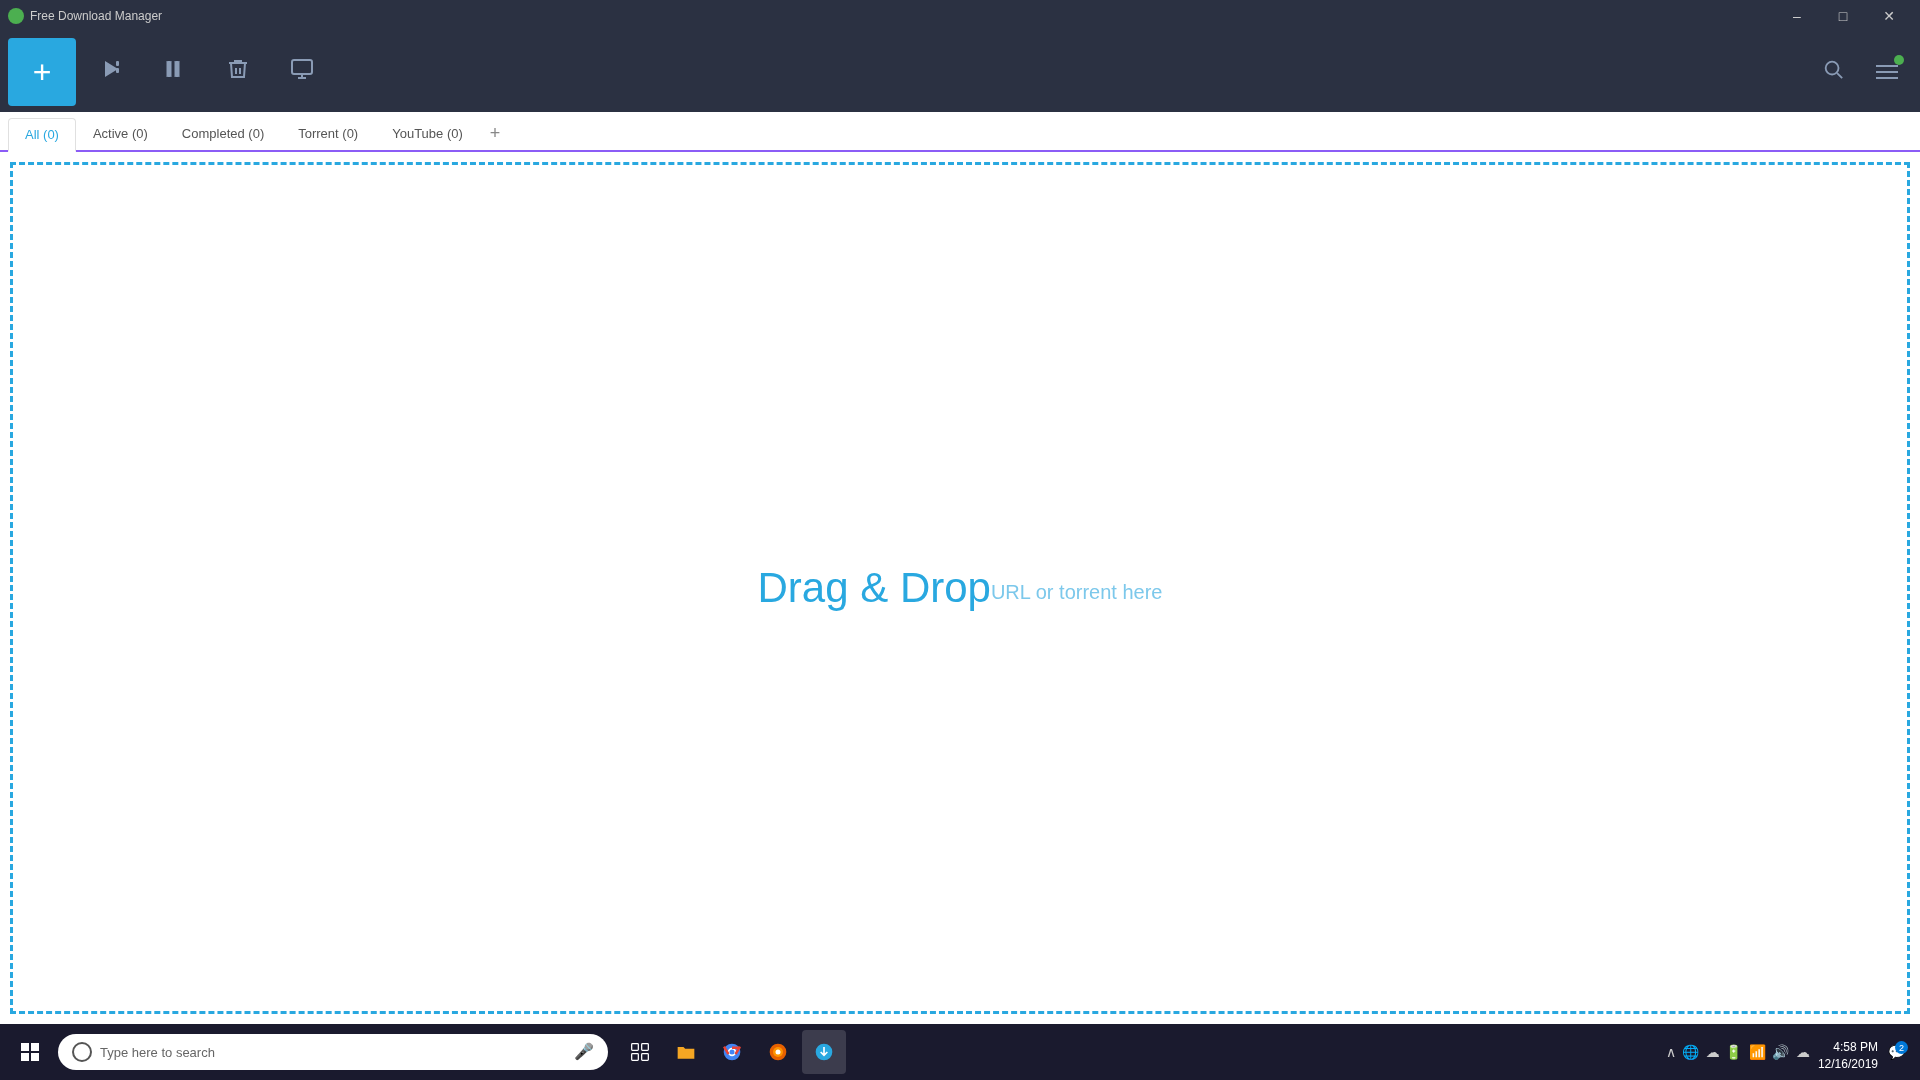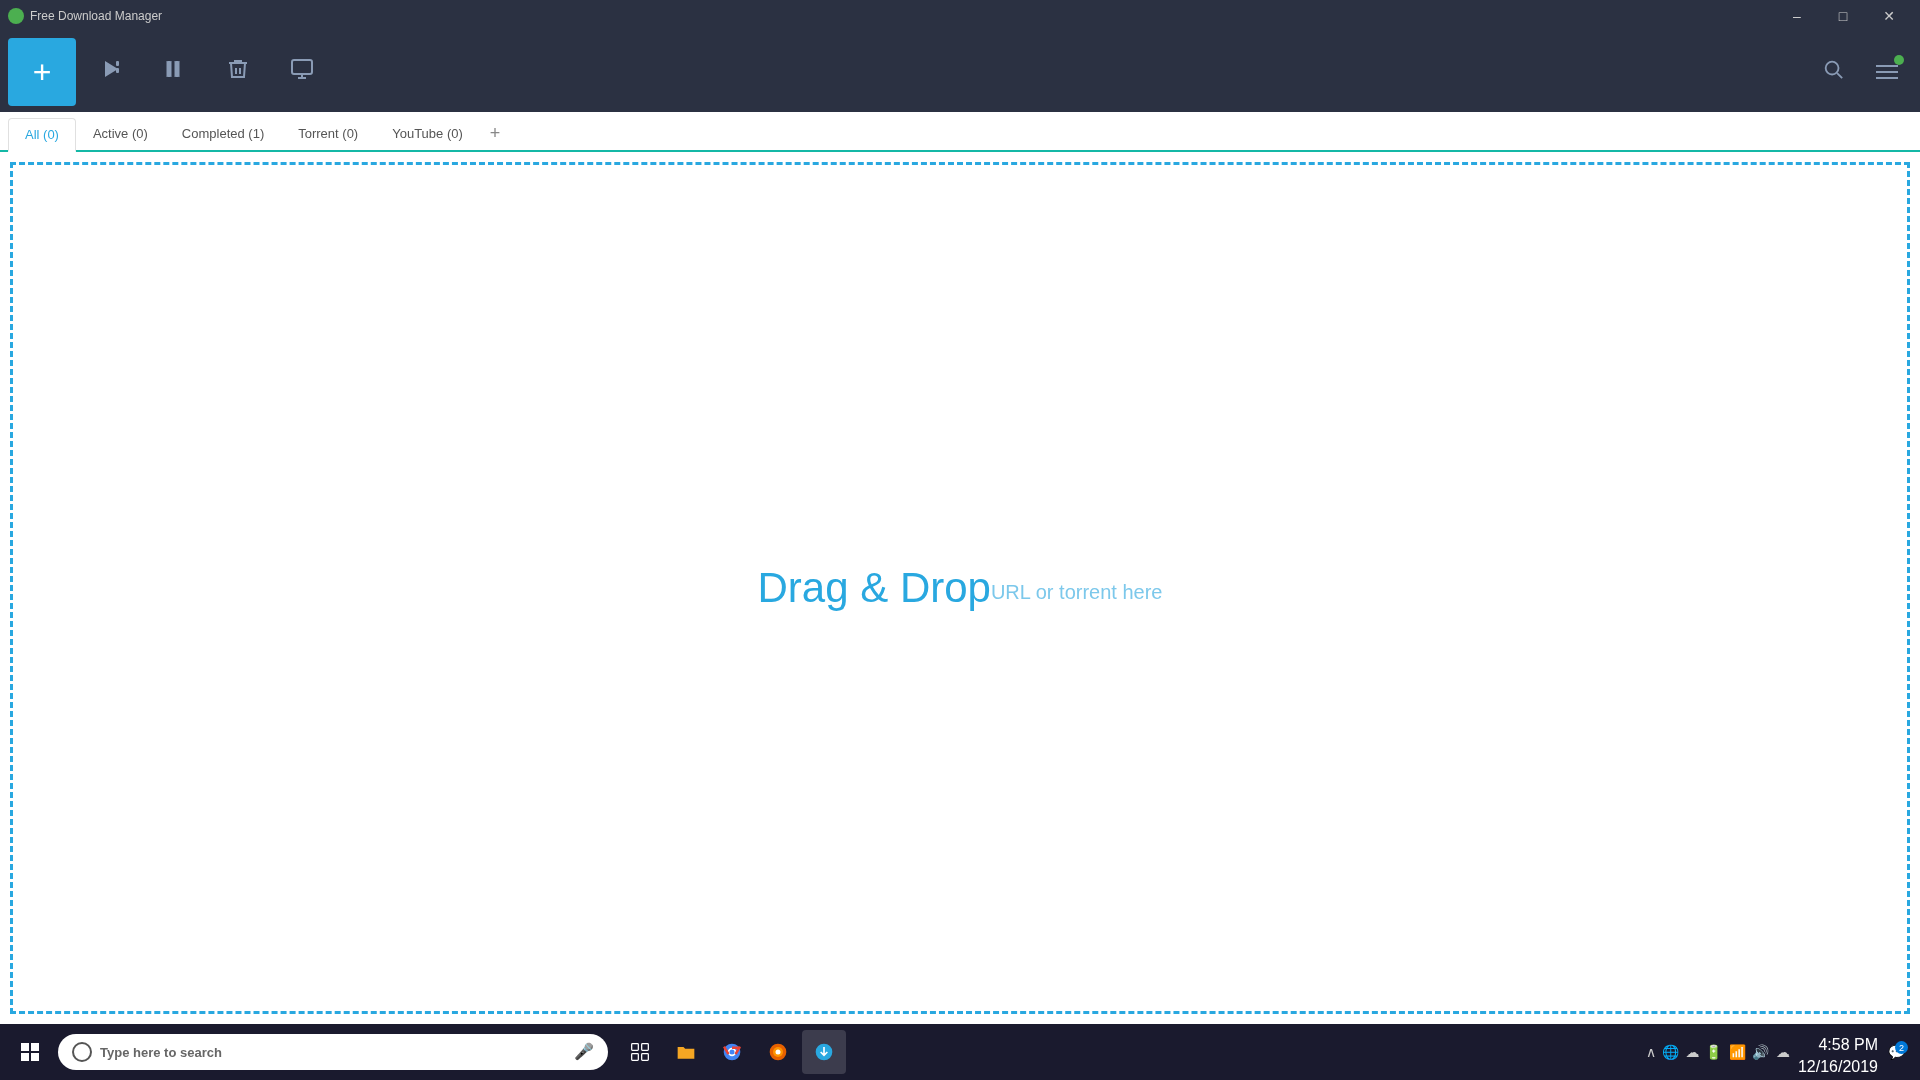--- a/index.html
+++ b/index.html
@@ -106,21 +106,21 @@
       position: absolute;
       top: 8px; right: 8px;
     }
 
     
     #tabs-bar {
       height: 40px;
       background: #fff;
       display: flex;
       align-items: flex-end;
-      border-bottom: 2px solid #14b8a6;
+      border-bottom: 2px solid #8b5cf6;
       padding: 0 8px;
     }
     .tab {
       padding: 8px 16px;
       font-size: 13px;
       color: #555;
       cursor: pointer;
       border: 1px solid transparent;
       border-bottom: none;
       border-radius: 4px 4px 0 0;
@@ -237,21 +237,20 @@
     #search-circle {
       width: 20px; height: 20px;
       border: 2px solid #555;
       border-radius: 50%;
       flex-shrink: 0;
     }
     #search-placeholder {
       font-size: 13px;
       color: #666;
       flex: 1;
-      font-weight: bold;
     }
     #mic-icon {
       width: 20px; height: 20px;
       border: none;
       background: transparent;
       cursor: pointer;
       font-size: 16px;
       color: #555;
     }
     #taskbar-icons {
@@ -285,21 +284,21 @@
       gap: 6px;
     }
     .tray-icon {
       font-size: 14px;
       color: #ccc;
       cursor: pointer;
     }
     #clock {
       text-align: right;
       color: #fff;
-      font-size: 16px;
+      font-size: 12px;
       line-height: 1.4;
       cursor: pointer;
       margin-top: 8px;
     }
     #notification-badge {
       width: 22px; height: 22px;
       background: transparent;
       border: none;
       color: #ccc;
       font-size: 14px;
@@ -425,21 +424,21 @@
 </div>
 
 <div id="tabs-bar">
   <div class="tab active">
     <span>All (0)</span>
   </div>
   <div class="tab">
     <span>Active (0)</span>
   </div>
   <div class="tab">
-    <span>Completed (1)</span>
+    <span>Completed (0)</span>
   </div>
   <div class="tab">
     <span>Torrent (0)</span>
   </div>
   <div class="tab">
     <span>YouTube (0)</span>
   </div>
   <button id="add-tab-btn">+</button>
 </div>
 

